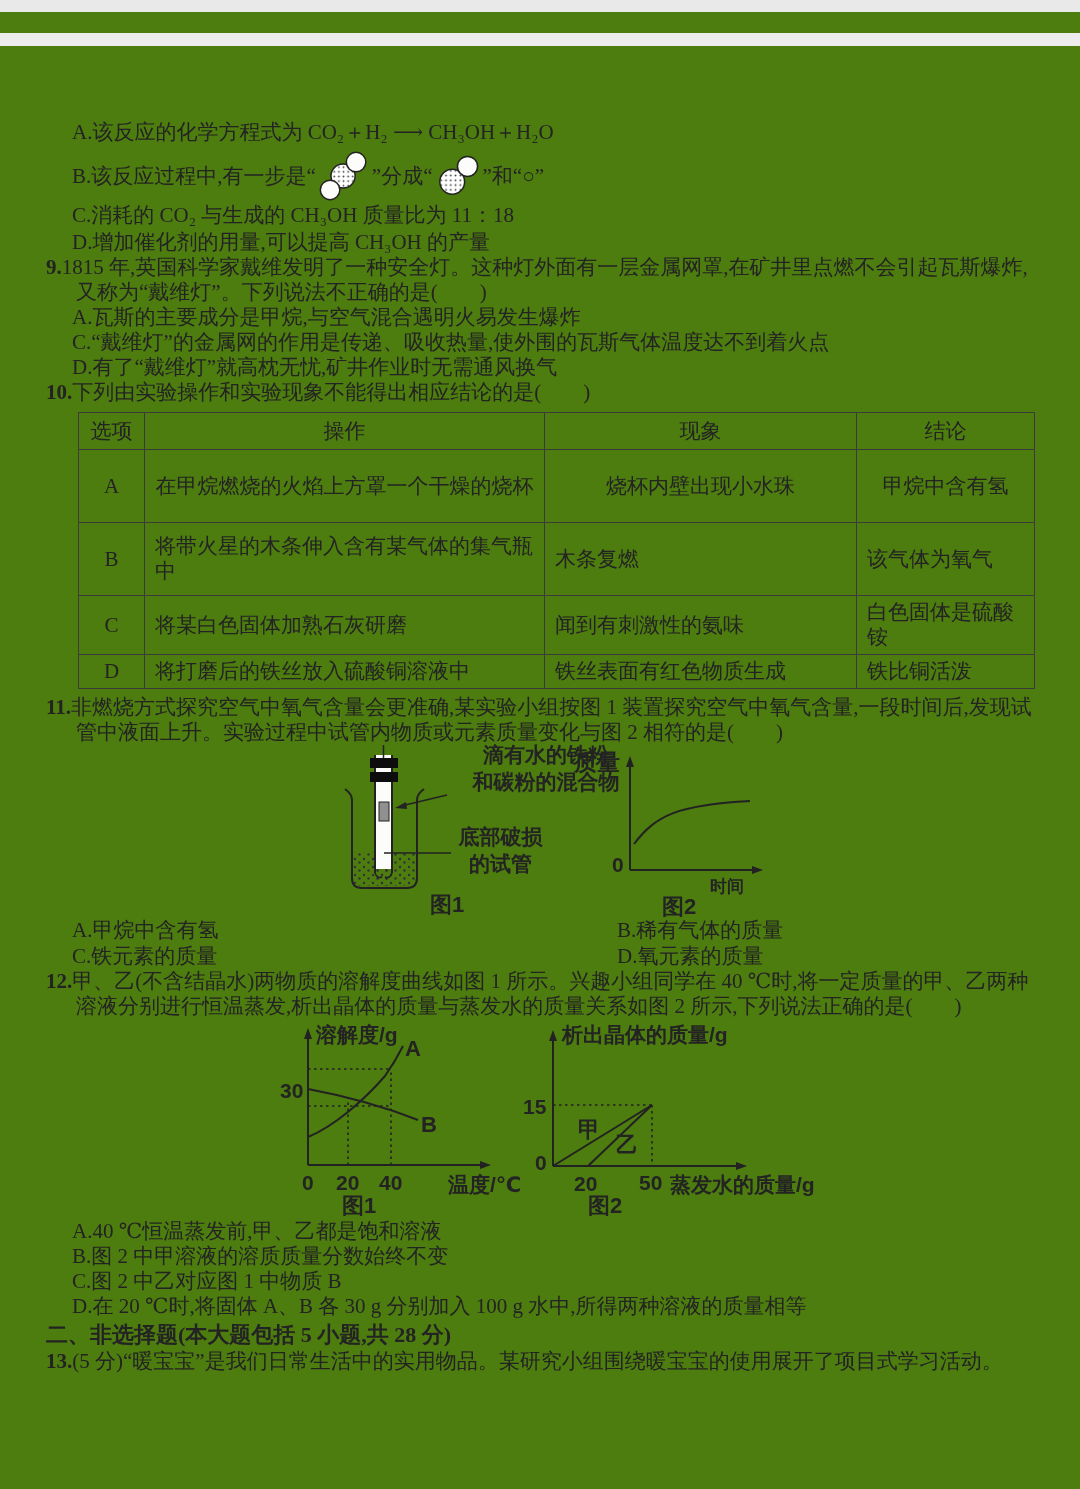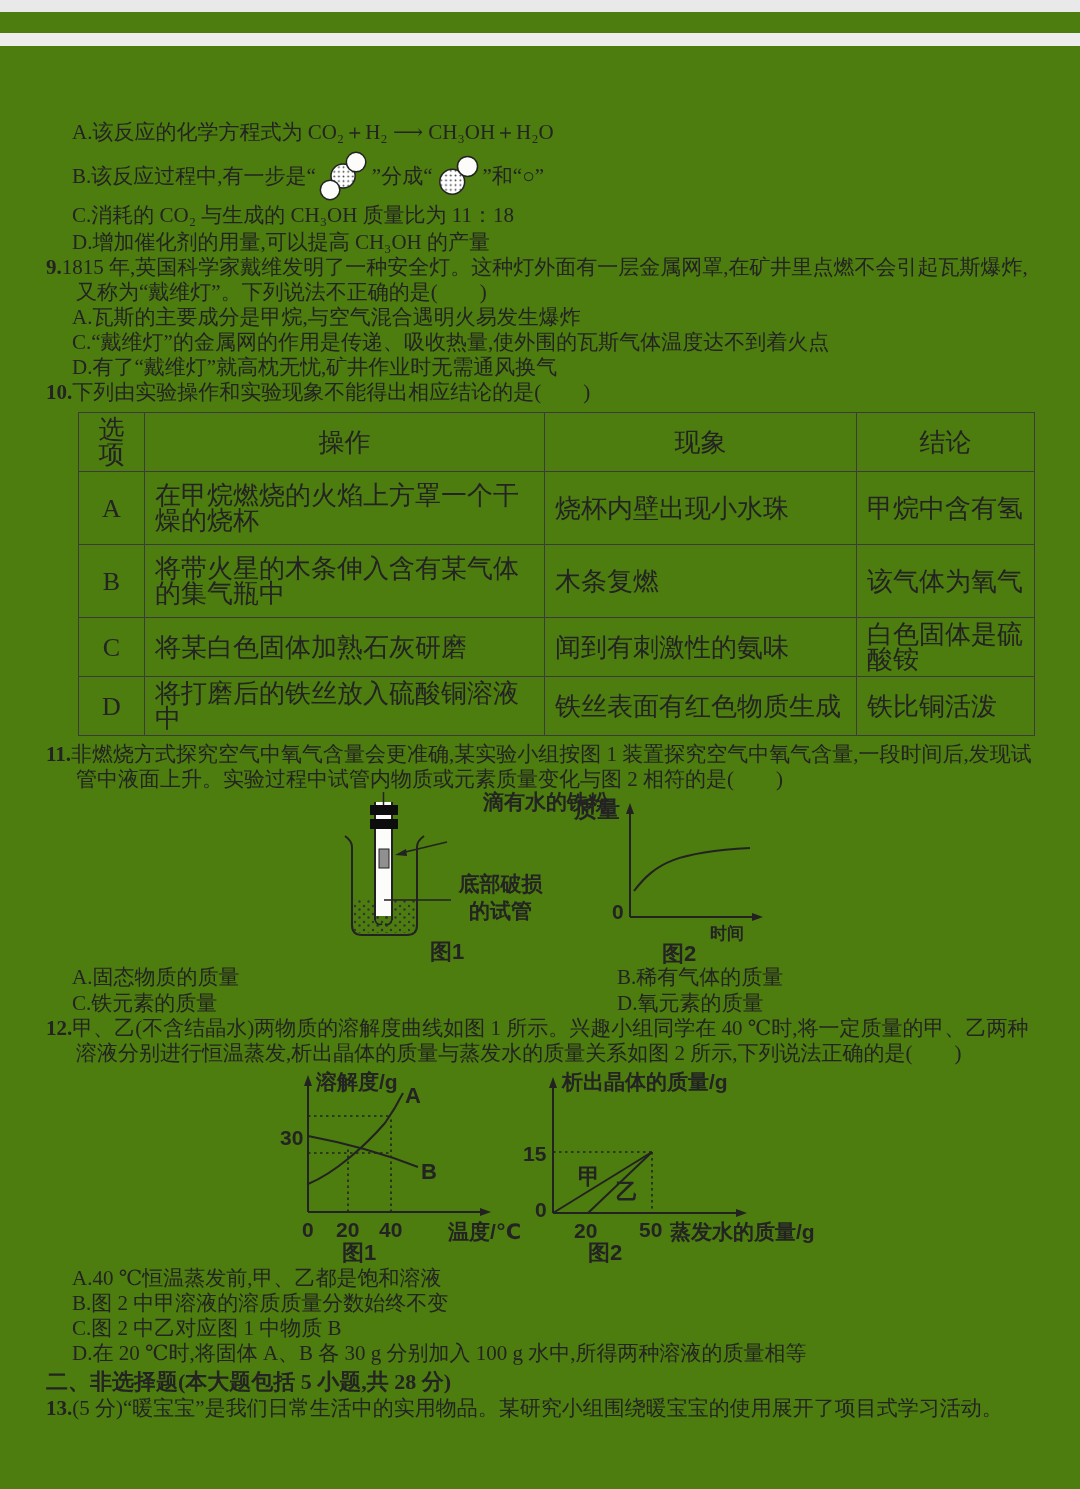--- a/index.html
+++ b/index.html
@@ -13,24 +13,24 @@
   .content{position:absolute;top:108px;left:46px;width:1000px;}
   .stem{padding-left:30px;text-indent:-30px;}
   .qnum{font-weight:bold;}
   .opt{margin-left:26px;}
   .mb2{margin-bottom:2px;} .mb4{margin-bottom:4px;}
   .optB{margin-left:26px;display:flex;align-items:center;height:54px;}
   .molecule{flex:0 0 auto;margin:0 2px;}
   
   table.t10{border-collapse:collapse;table-layout:fixed;width:956px;margin:7px 0 6px 32px;}
   .t10 col.c0{width:66px;} .t10 col.c1{width:400px;} .t10 col.c2{width:312px;} .t10 col.c3{width:178px;}
-  .t10 th,.t10 td{border:1.6px solid #3b3b3b;padding:4px 10px;font-weight:normal;font-size:26px;vertical-align:middle;}
+  .t10 th,.t10 td{border:1.6px solid #3b3b3b;padding:4px 10px;font-weight:normal;font-size:21px;vertical-align:middle;}
   .t10 th{text-align:center;height:28px;}
   .t10 td.cc{text-align:center;}
-  tr.ra td{height:64px;} tr.rb td{height:64px;} tr.rc td{height:50px;} tr.rd td{height:22px;}
+  tr.ra td{height:64px;text-align:center;} tr.rb td{height:64px;} tr.rc td{height:50px;} tr.rd td{height:22px;}
   
   .figrow{position:relative;}
   #figrow11{height:172px;}
   #figrow12{height:200px;}
   .fig{position:absolute;top:0;}
   .flab{position:absolute;font-family:"Liberation Sans","DejaVu Sans",sans-serif;font-weight:bold;
         font-size:21px;line-height:27px;white-space:nowrap;}
   .fcap{font-size:22px;}
   .fig svg{position:absolute;left:0;top:0;}
   .ctr{text-align:center;white-space:normal;}
@@ -148,20 +148,21 @@
           <line class="sw15" x1="48.5" y1="0" x2="48.5" y2="14"></line>
           <rect x="35" y="13" width="28" height="10" fill="#0d0d0d" stroke="none"></rect>
           <rect x="35" y="27" width="28" height="10" fill="#0d0d0d" stroke="none"></rect>
           <rect x="44" y="57" width="10" height="19" fill="#909090" stroke="#222" stroke-width="1"></rect>
           <line class="sw15" x1="112" y1="50" x2="66" y2="61"></line>
           <polygon class="arr" points="60,63 71,57 72,64"></polygon>
           <line class="sw15" x1="49" y1="108" x2="116" y2="108"></line>
         </svg>
         <div class="flab ctr" style="left:80px;top:-4px;width:262px;">
           <div>滴有水的铁粉</div>
+          <div>和碳粉的混合物</div>
         </div>
         <div class="flab ctr" style="left:98px;top:78px;width:135px;">
           <div>底部破损</div>
           <div>的试管</div>
         </div>
         <div class="flab fcap" style="left:95px;top:146px;">图1</div>
       </div>
 
       <div class="fig" style="left:514px;width:240px;height:172px;">
         <svg width="240" height="150" viewBox="0 0 240 150">
@@ -172,21 +173,21 @@
           <path class="sw2" d="M74,99 C96,70 118,60 190,56"></path>
         </svg>
         <div class="flab" style="left:14px;top:4px;font-size:23px;">质量</div>
         <div class="flab" style="left:52px;top:106px;">0</div>
         <div class="flab" style="left:150px;top:128px;font-size:17px;">时间</div>
         <div class="flab fcap" style="left:102px;top:148px;">图2</div>
       </div>
     </div>
 
     <div class="optgrid">
-      <span>A.固态物质的质量</span>
+      <span>A.甲烷中含有氢</span>
       <span>B.稀有气体的质量</span>
       <span>C.铁元素的质量</span>
       <span>D.氧元素的质量</span>
     </div>
 
     <div class="stem"><b class="qnum">12.</b><span>甲、乙(不含结晶水)两物质的溶解度曲线如图 1 所示。兴趣小组同学在 40 ℃时,将一定质量的甲、乙两种溶液分别进行恒温蒸发,析出晶体的质量与蒸发水的质量关系如图 2 所示,下列说法正确的是(　　)</span></div>
 
     <div class="figrow" id="figrow12">
 
       <div class="fig" style="left:234px;width:280px;height:200px;">

